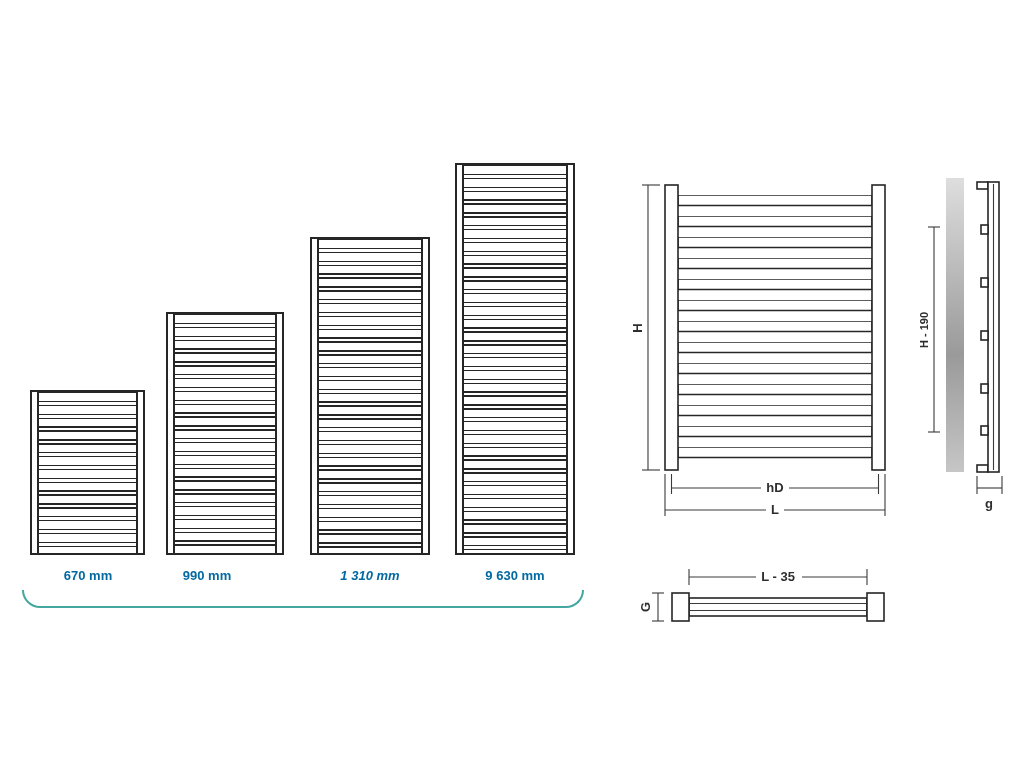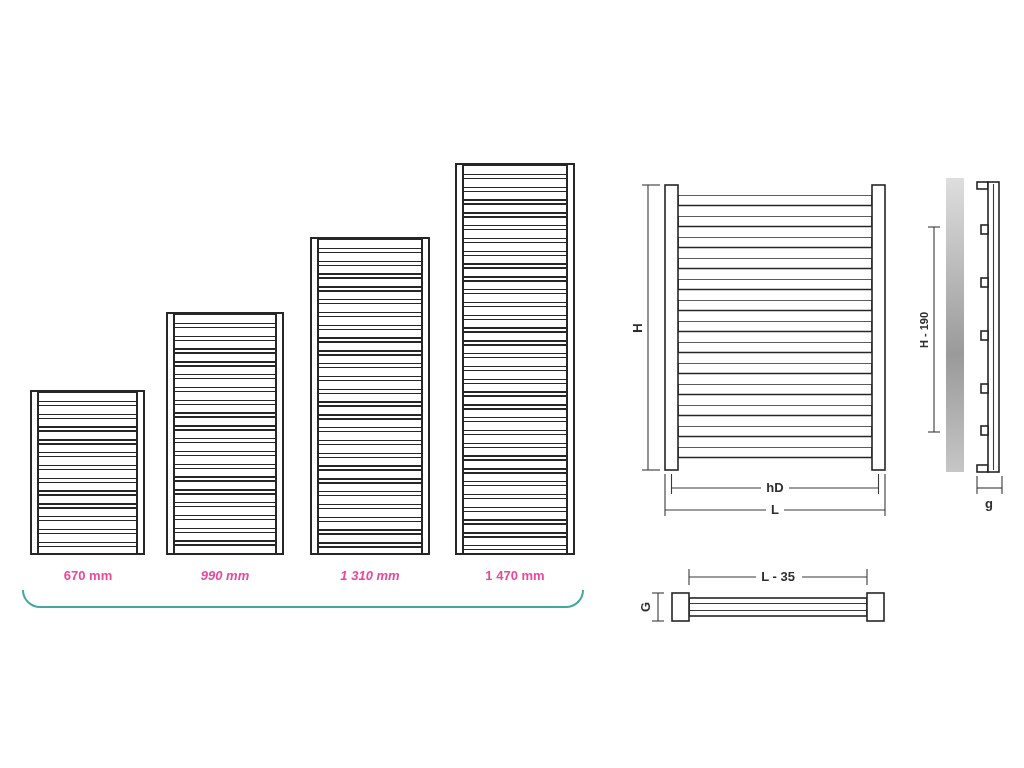--- a/index.html
+++ b/index.html
@@ -12,21 +12,21 @@
     border:2px solid #262626;
     background:repeating-linear-gradient(to bottom,
       #262626 0,#262626 1.4px,
       #fff 1.4px,#fff 8.8px,
       #262626 8.8px,#262626 10.2px,
       #fff 10.2px,#fff 12.8px);
   }
   .rail{position:absolute;top:-2px;bottom:-2px;width:9px;background:#fff;border:2px solid #262626;}
   .rail-left{left:-2px}
   .rail-right{right:-2px}
-  .size-label{position:absolute;top:568px;font-size:13px;font-weight:700;color:#ec4899;text-align:center;width:120px;}
+  .size-label{position:absolute;top:568px;font-size:13px;font-weight:700;color:#0369a1;text-align:center;width:120px;}
   .bracket{
     position:absolute;left:22px;top:590px;width:562px;height:18px;
     border:2px solid #43a79f;border-top:none;
     border-bottom-left-radius:18px;border-bottom-right-radius:18px;
   }
 
   
   svg{position:absolute;overflow:visible;}
   .ln{stroke:#262626;stroke-width:1.6;fill:#fff}
   .thin{stroke:#3a3a3a;stroke-width:1.1;fill:none}
@@ -49,23 +49,23 @@
   <div class="radiator" style="left:310px;top:237px;width:120px;height:318px;">
     <div class="rail rail-left"></div>
     <div class="rail rail-right"></div>
   </div>
   <div class="radiator" style="left:455px;top:163px;width:120px;height:392px;">
     <div class="rail rail-left"></div>
     <div class="rail rail-right"></div>
   </div>
 
   <div class="size-label" style="left:28px;">670 mm</div>
-  <div class="size-label" style="left:165px;font-style:italic;">990 mm</div>
+  <div class="size-label" style="left:147px;">990 mm</div>
   <div class="size-label" style="left:310px;font-style:italic;">1 310 mm</div>
-  <div class="size-label" style="left:455px;">1 470 mm</div>
+  <div class="size-label" style="left:455px;">9 630 mm</div>
 
   <div class="bracket"></div>
 
   <svg style="left:630px;top:170px;" width="290" height="360" viewBox="0 0 290 360">
     <defs>
       <pattern id="tubesF" x="48" y="25" width="194" height="21" patternUnits="userSpaceOnUse">
         <rect x="0" y="0" width="194" height="10.5" fill="#fff" stroke="#262626" stroke-width="1.5"></rect>
       </pattern>
     </defs>
 

